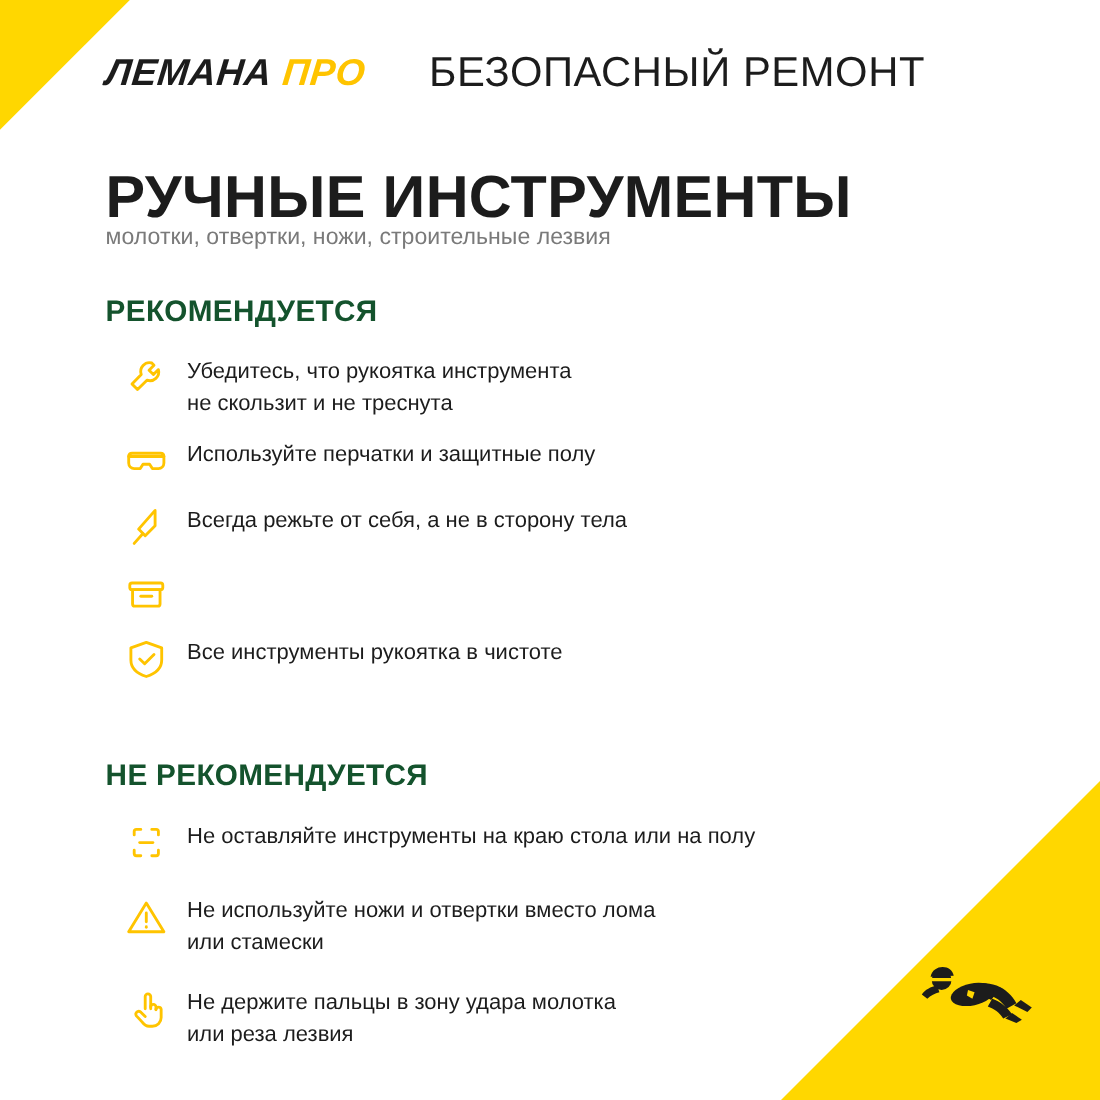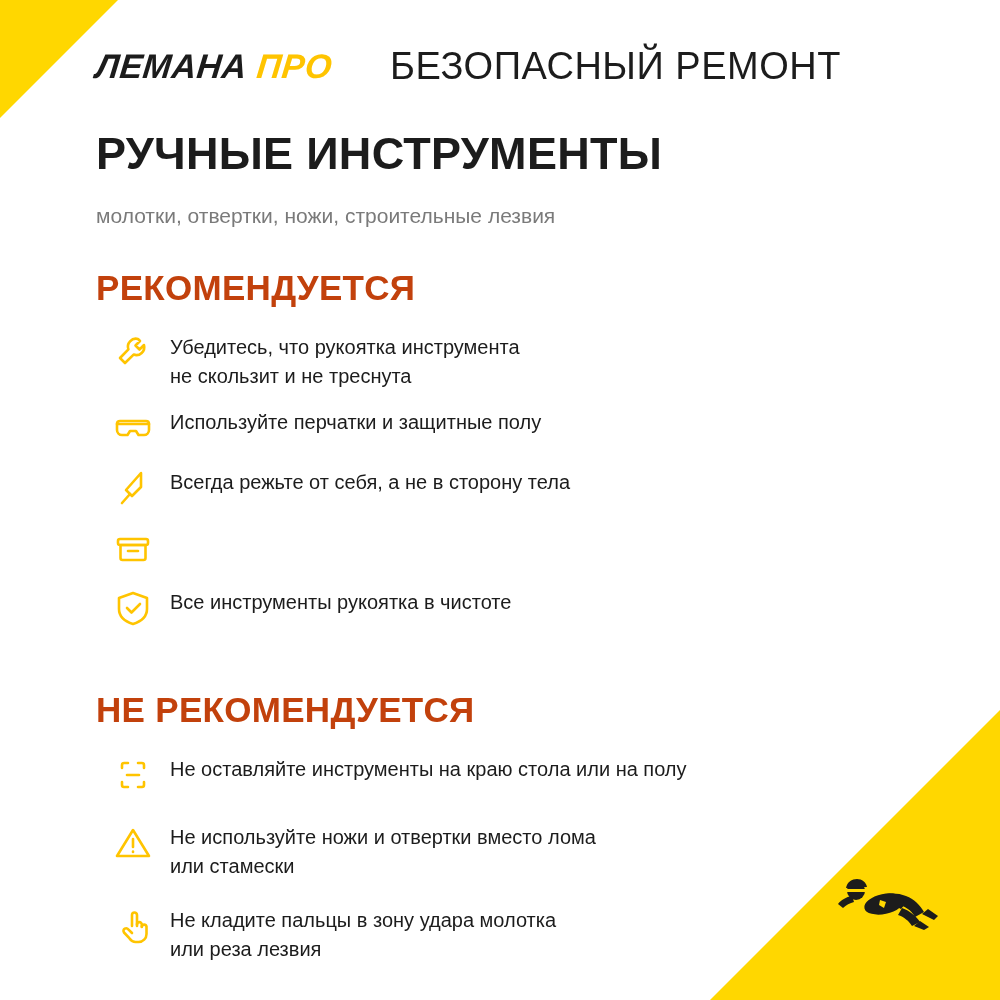--- a/index.html
+++ b/index.html
@@ -78,23 +78,23 @@
     font-weight: normal;
     color: #1c1c1c;
     letter-spacing: 0.5px;
     margin-left: 58px;
     white-space: nowrap;
   }
 
   
   .main-title {
     position: absolute;
-    top: 128px;
-    left: 96px;
-    font-size: 45px;
+    top: 148px;
+    left: 96px;
+    font-size: 54px;
     font-weight: bold;
     color: #1c1c1c;
     letter-spacing: 0.3px;
   }
   .subtitle {
     position: absolute;
     top: 204px;
     left: 96px;
     font-size: 21px;
     color: #7a7a7a;
@@ -103,23 +103,23 @@
   
   .section {
     position: absolute;
     left: 96px;
     width: 840px;
   }
   .section-rec { top: 268px; }
   .section-not { top: 690px; }
 
   .section-title {
-    font-size: 35px;
-    font-weight: bold;
-    color: #c2410c;
+    font-size: 27px;
+    font-weight: bold;
+    color: #14532d;
     letter-spacing: 0.3px;
     margin-bottom: 22px;
   }
 
   .item {
     display: flex;
     align-items: flex-start;
     margin-bottom: 16px;
   }
   .item-icon {
@@ -256,21 +256,21 @@
       </div>
 
       <div class="item">
         <div class="item-icon">
           <svg width="44" height="44" viewBox="0 0 44 44" fill="none" stroke="#FFC400" stroke-width="2.6" stroke-linecap="round" stroke-linejoin="round">
             <path d="M21 22V11a2.5 2.5 0 0 1 5 0v11"></path>
             <path d="M26 20.5a2.4 2.4 0 0 1 4.8 0V23"></path>
             <path d="M30.8 22.5a2.4 2.4 0 0 1 4.7 0V30c0 4.5-3.5 8-8 8h-3c-3 0-4.5-1.5-6.2-3.8L13 28.5c-1-1.4-.6-3 .8-3.8 1.2-.7 2.6-.4 3.5.7L21 29"></path>
           </svg>
         </div>
-        <div class="item-text">Не кладите пальцы в зону удара молотка
+        <div class="item-text">Не держите пальцы в зону удара молотка
 или реза лезвия</div>
       </div>
 
     </div>
   </div>
 
   <div class="mascot">
     <svg width="150" height="110" viewBox="0 0 150 110" fill="none">
 
       <path d="M96 44c-10-2-20 1-28 6 8 0 14 2 19 5z" fill="#1c1c1c"></path>

